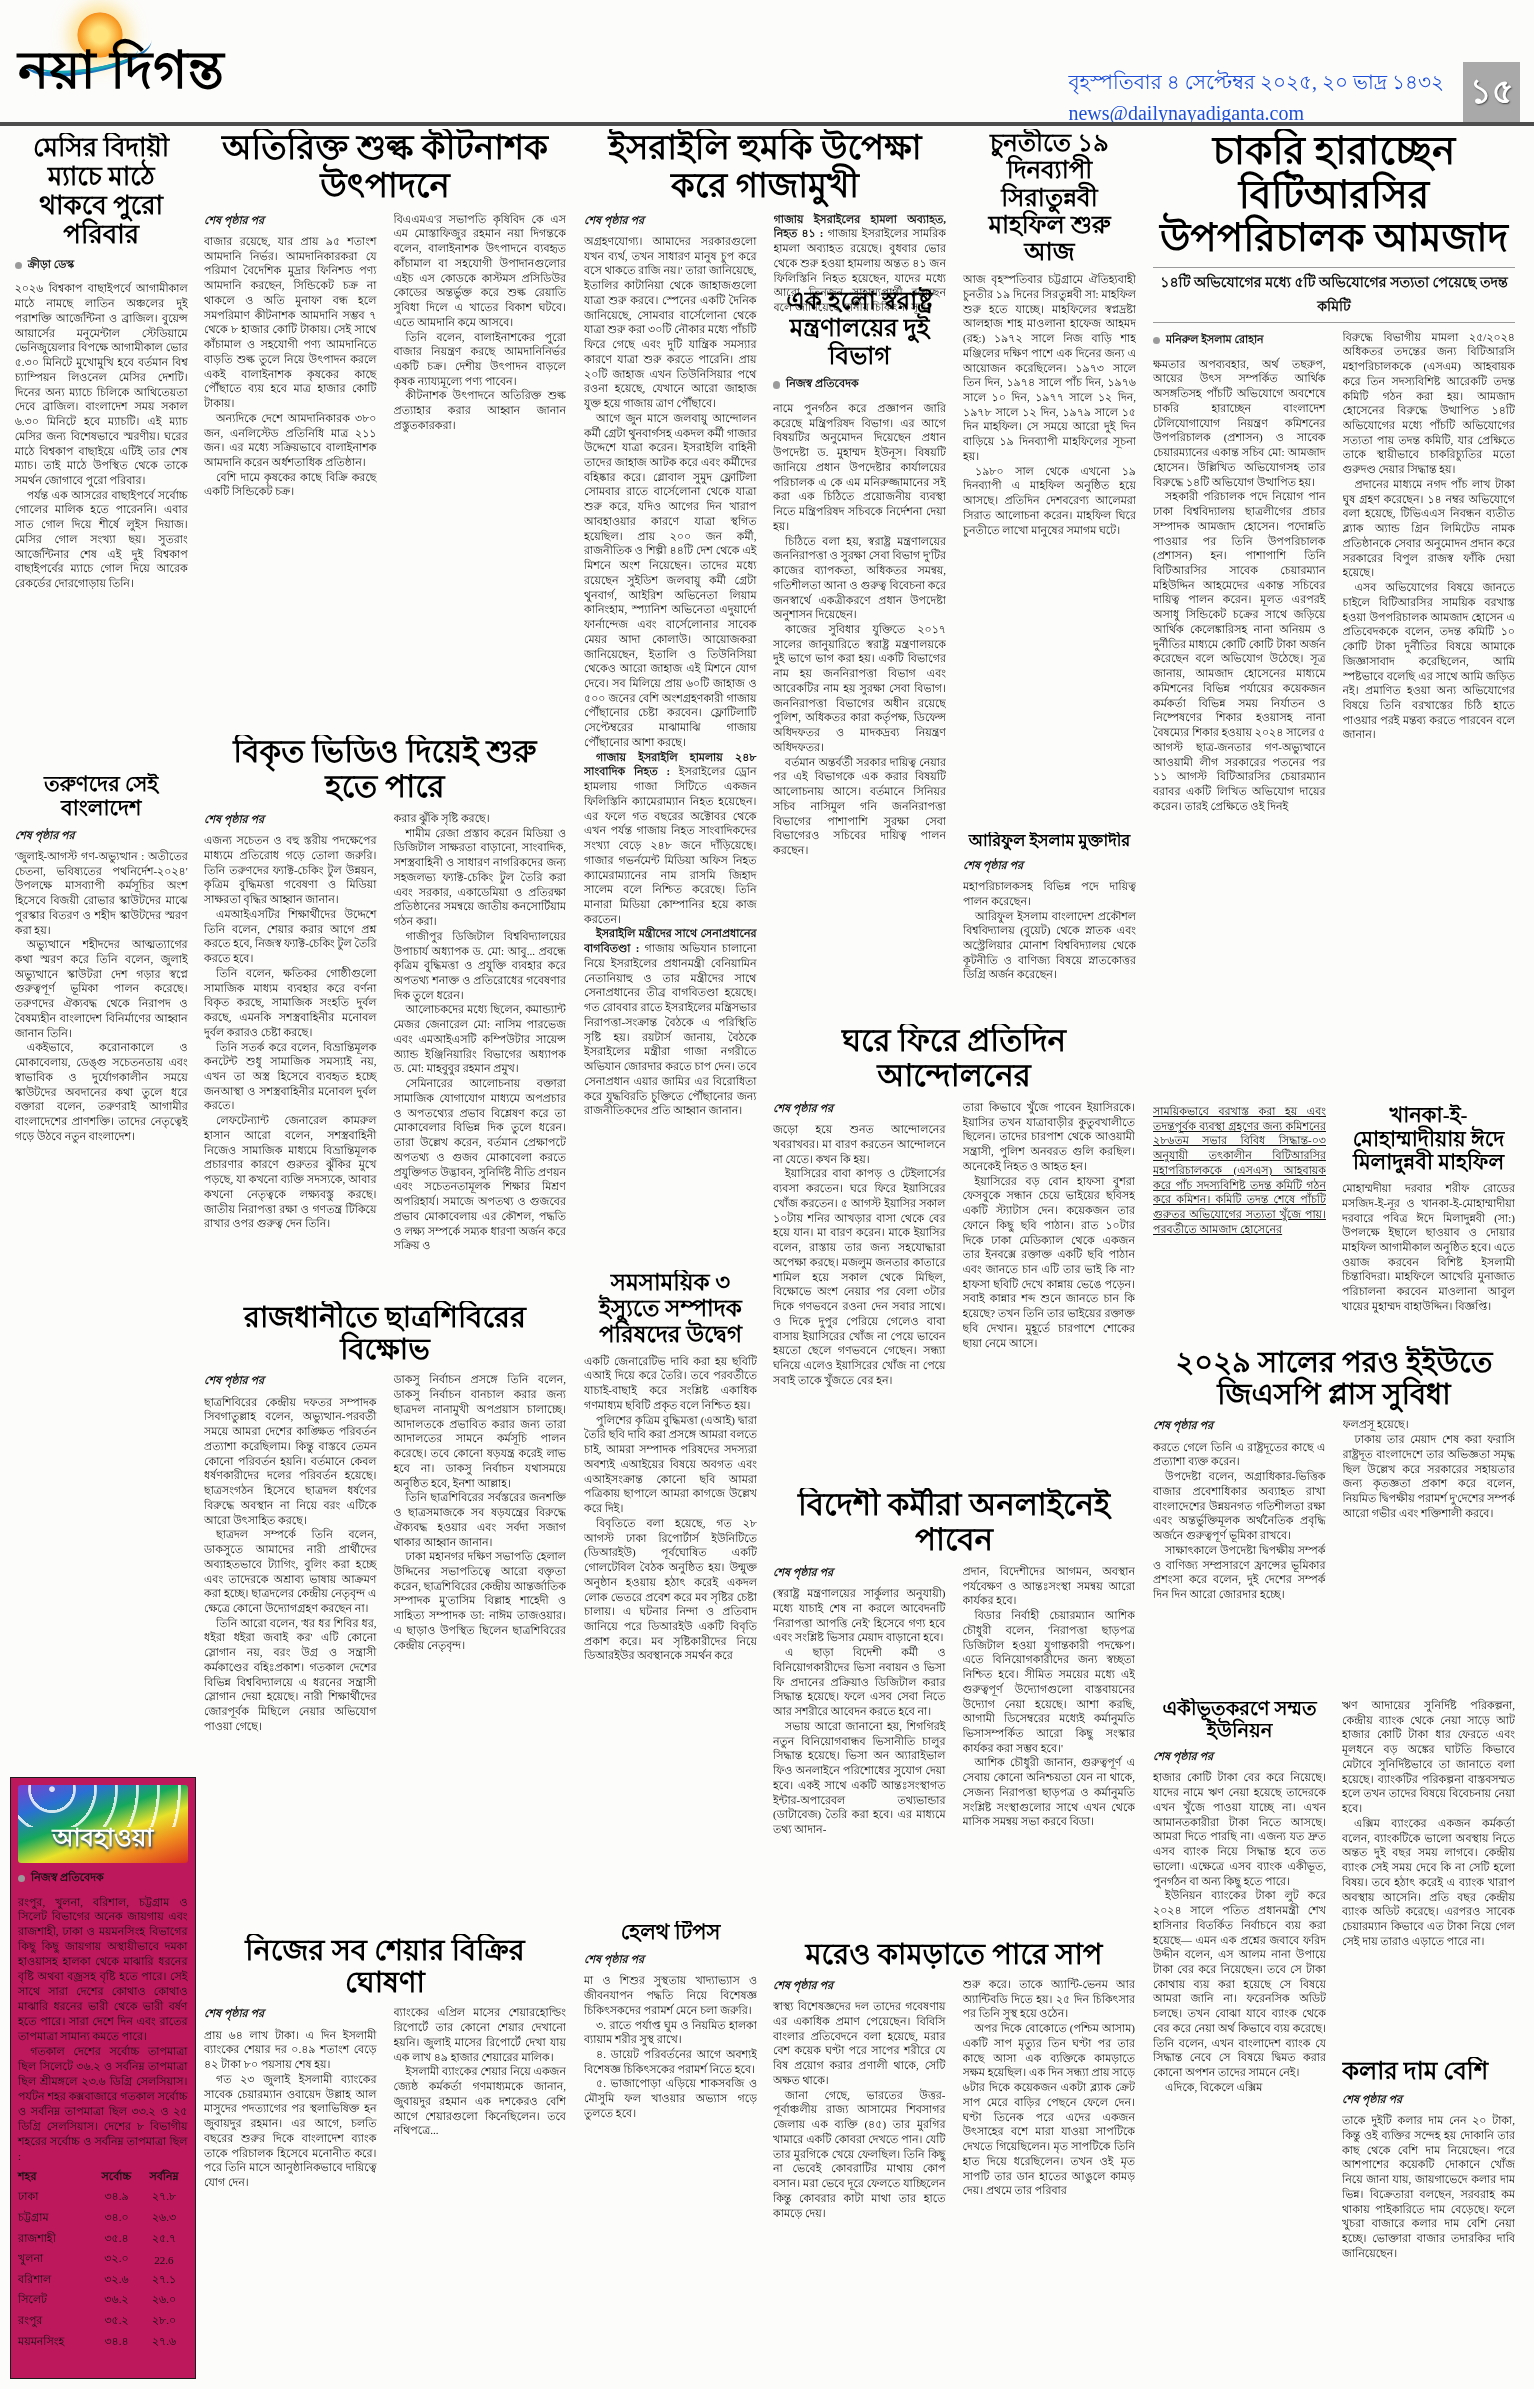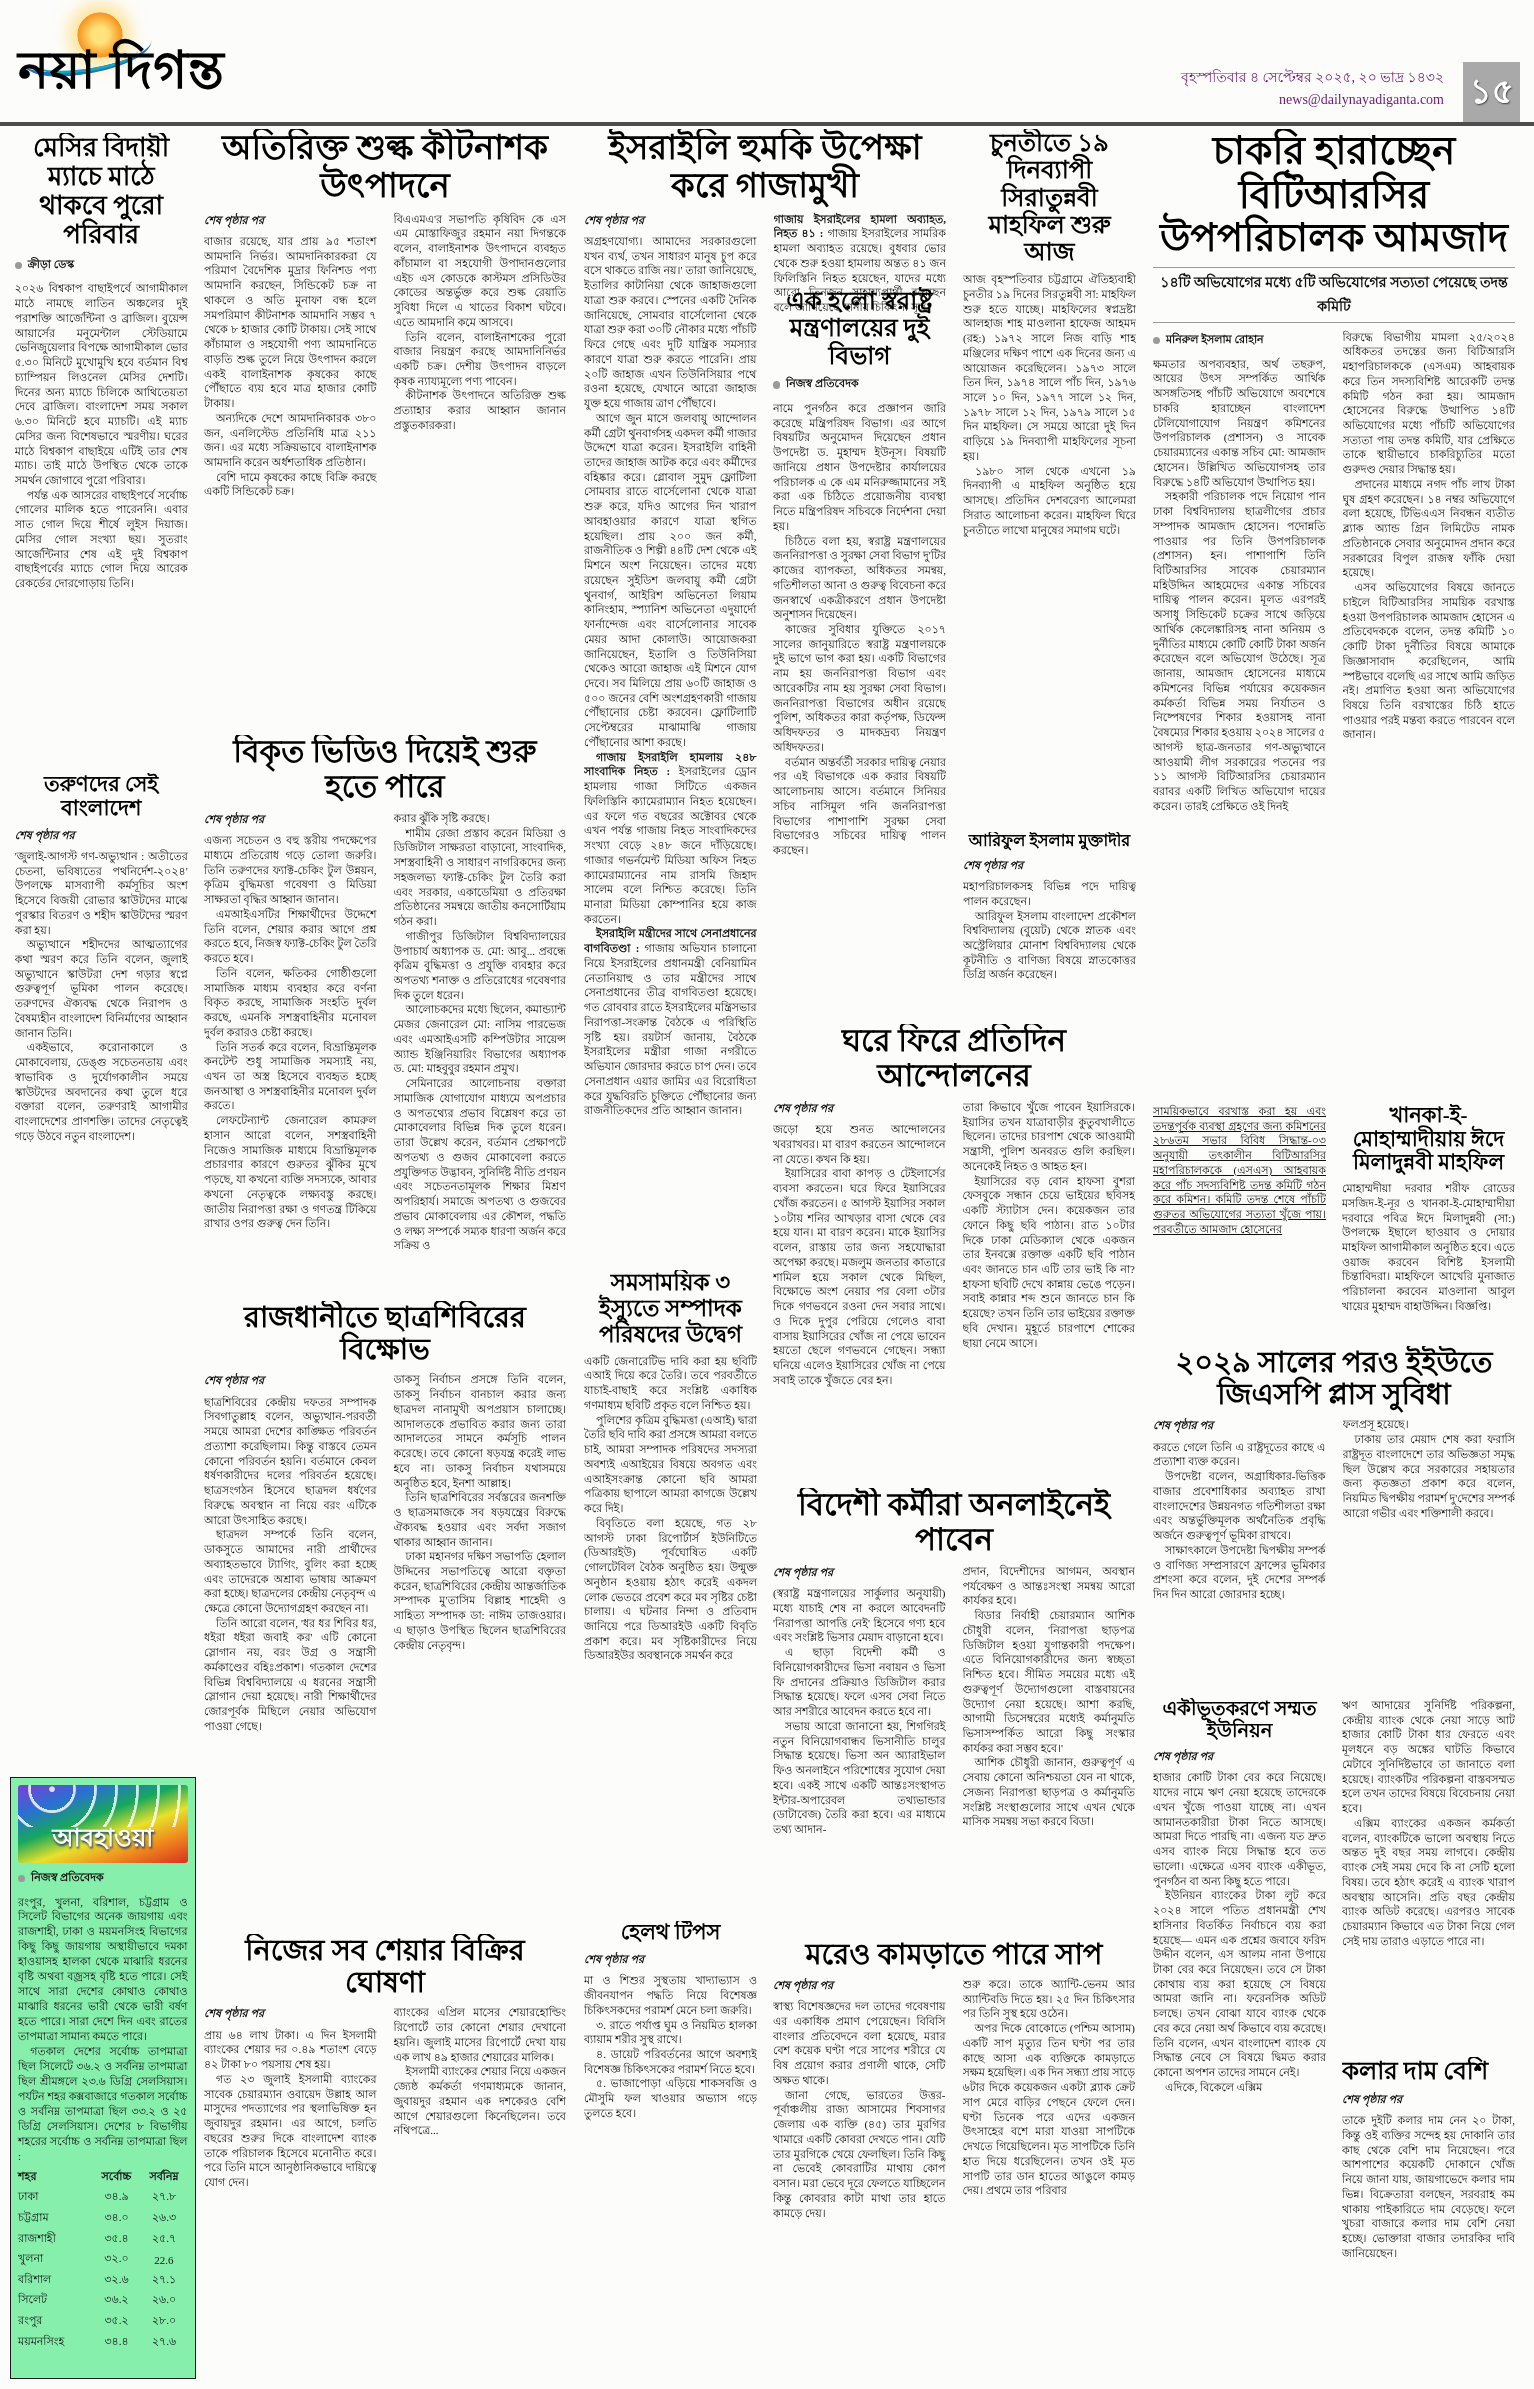--- a/index.html
+++ b/index.html
@@ -8,21 +8,21 @@
   
   .logo{position:absolute;left:18px;top:12px;width:269px;height:103px;}
   .sun{position:absolute;left:59px;top:0;width:46px;height:46px;border-radius:50%;
        background:radial-gradient(circle,#ffe27a 25%,#f7941d 68%,rgba(247,148,29,0) 72%);
        box-shadow:0 0 16.3px 8.1px rgba(255,205,70,.55);}
   .swoosh{position:absolute;left:4.9px;top:28px;width:130px;height:29px;
        border-bottom:5.7px solid #1b75bb;border-radius:0 0 80% 50%/0 0 100% 70%;transform:rotate(-7deg);}
   .swoosh2{position:absolute;left:14.7px;top:36px;width:106px;height:21px;
        border-bottom:3.3px solid #18a7b5;border-radius:0 0 80% 50%/0 0 100% 70%;transform:rotate(-5deg);}
   .logo-text{position:absolute;left:0;top:18px;font-size:52px;font-weight:900;letter-spacing:0.8px;color:#000;}
-  .dateline{position:absolute;right:91px;top:67px;text-align:right;font-size:14px;line-height:1.55;color:#701a75;}
+  .dateline{position:absolute;right:91px;top:67px;text-align:left;font-size:20px;line-height:1.55;color:#1d4ed8;}
   .page-badge{position:absolute;right:14.7px;top:62px;width:57px;height:62px;background:#a9a9a9;
        color:#fff;font-size:34px;font-weight:900;display:flex;align-items:center;justify-content:center;
        text-shadow:0.8px 0.8px 1.6px #444;}
   .top-rule{position:absolute;left:0;top:122px;width:1535px;height:4.1px;background:#4d4d4d;}
   
   .article{position:absolute;overflow:hidden;}
   .hl{margin:0 0 6.5px 0;font-weight:900;text-align:center;line-height:1.12;color:#000;}
   .hl.sz48{font-size:39px;} .hl.sz42{font-size:34px;} .hl.sz38{font-size:31px;}
   .hl.sz36{font-size:29px;} .hl.sz32{font-size:26px;} .hl.sz30{font-size:24.4px;}
   .hl.sz28{font-size:23px;text-align:center;} .hl.sz26{font-size:21px;} .hl.sz24{font-size:19.5px;} .hl.sz20{font-size:16.3px;}
@@ -30,21 +30,21 @@
         border-bottom:0.8px solid #9a9a9a;padding:3.3px 0;margin:1.6px 0 6.5px 0;}
   .byline{font-size:11px;font-weight:700;margin:1.6px 0 6.5px 0;display:flex;align-items:center;}
   .dot{display:inline-block;width:7.3px;height:7.3px;border-radius:50%;background:#9a9a9a;margin-right:5.7px;flex:0 0 auto;}
   .cont{font-size:11px;font-weight:700;font-style:italic;margin:0 0 3.3px 0;}
   .cols2{display:flex;gap:17px;align-items:flex-start;}
   .col{flex:1;overflow:hidden;}
   .article p{margin:0;font-size:11px;line-height:1.34;text-align:justify;text-indent:1.1em;}
   .article p:first-of-type{text-indent:0;}
   .article p b{font-weight:700;}
   
-  .weather{position:absolute;left:9.8px;top:1777px;width:186px;height:602px;background:#86efac;
+  .weather{position:absolute;left:9.8px;top:1777px;width:186px;height:602px;background:#be185d;
         border:1.6px solid #1c1c1c;padding:6.5px 7.3px;overflow:hidden;box-sizing:border-box;}
   .weather-logo{width:100%;height:78px;border-radius:3.3px;position:relative;overflow:hidden;
         background:linear-gradient(160deg,#7d3fd1 0%,#2a6fd4 22%,#16a85c 42%,#e8e12a 60%,#f08c1e 78%,#d8301f 100%);}
   .weather-logo .drops{position:absolute;left:0;top:0;width:100%;height:55%;
         background:repeating-radial-gradient(circle at 20% 10%,rgba(255,255,255,.8) 0 2.4px,rgba(255,255,255,0) 3.3px 21px);}
   .weather-logo .wl-text{position:absolute;left:0;right:0;bottom:3.3px;text-align:center;color:#fff;
         font-size:24.4px;font-weight:900;text-shadow:0.8px 1.6px 2.4px #14366b;}
   .weather p{margin:0;font-size:11px;line-height:1.36;text-align:justify;text-indent:1.1em;}
   .weather p:first-of-type{text-indent:0;}
   .wtable{width:100%;border-collapse:collapse;margin-top:3.3px;}

